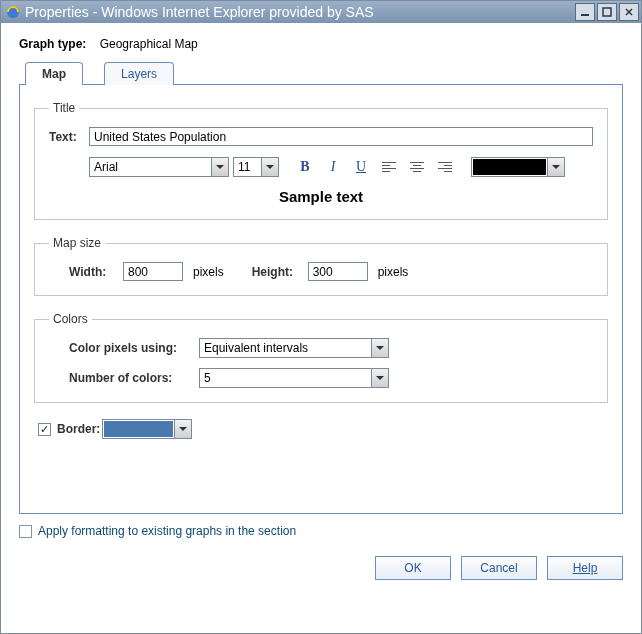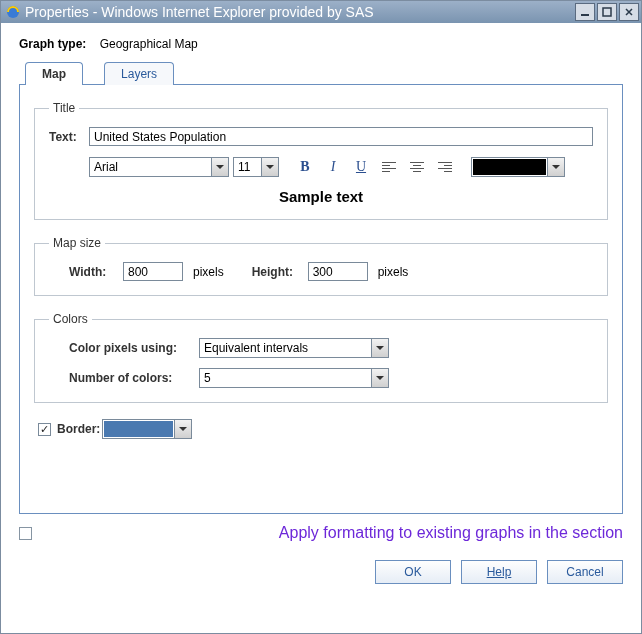--- a/index.html
+++ b/index.html
@@ -254,23 +254,22 @@
     align-items: center;
     justify-content: center;
     padding: 0 10px;
     cursor: pointer;
   }
   .btn.help { text-decoration: underline; }
   .apply-row {
     display: flex;
     align-items: center;
     margin-top: 10px;
-    color: #6d28d9;
-    font-size: 16px;
-    justify-content: space-between;
+    color: #0c4a6e;
+    font-size: 12px;
   }
   .apply-row .checkbox { opacity: 0.9; }
 </style>
 </head>
 <body>
 
 <div class="window">
 
   <div class="titlebar">
     <span class="favicon">
@@ -414,18 +413,18 @@
 
     </div>
 
     <div class="apply-row">
       <span class="checkbox"></span>
       <span>Apply formatting to existing graphs in the section</span>
     </div>
 
     <div class="footer-buttons">
       <div class="btn">OK</div>
+      <div class="btn">Cancel</div>
       <div class="btn help">Help</div>
-      <div class="btn">Cancel</div>
     </div>
 
   </div>
 </div>
 
 </body></html>

